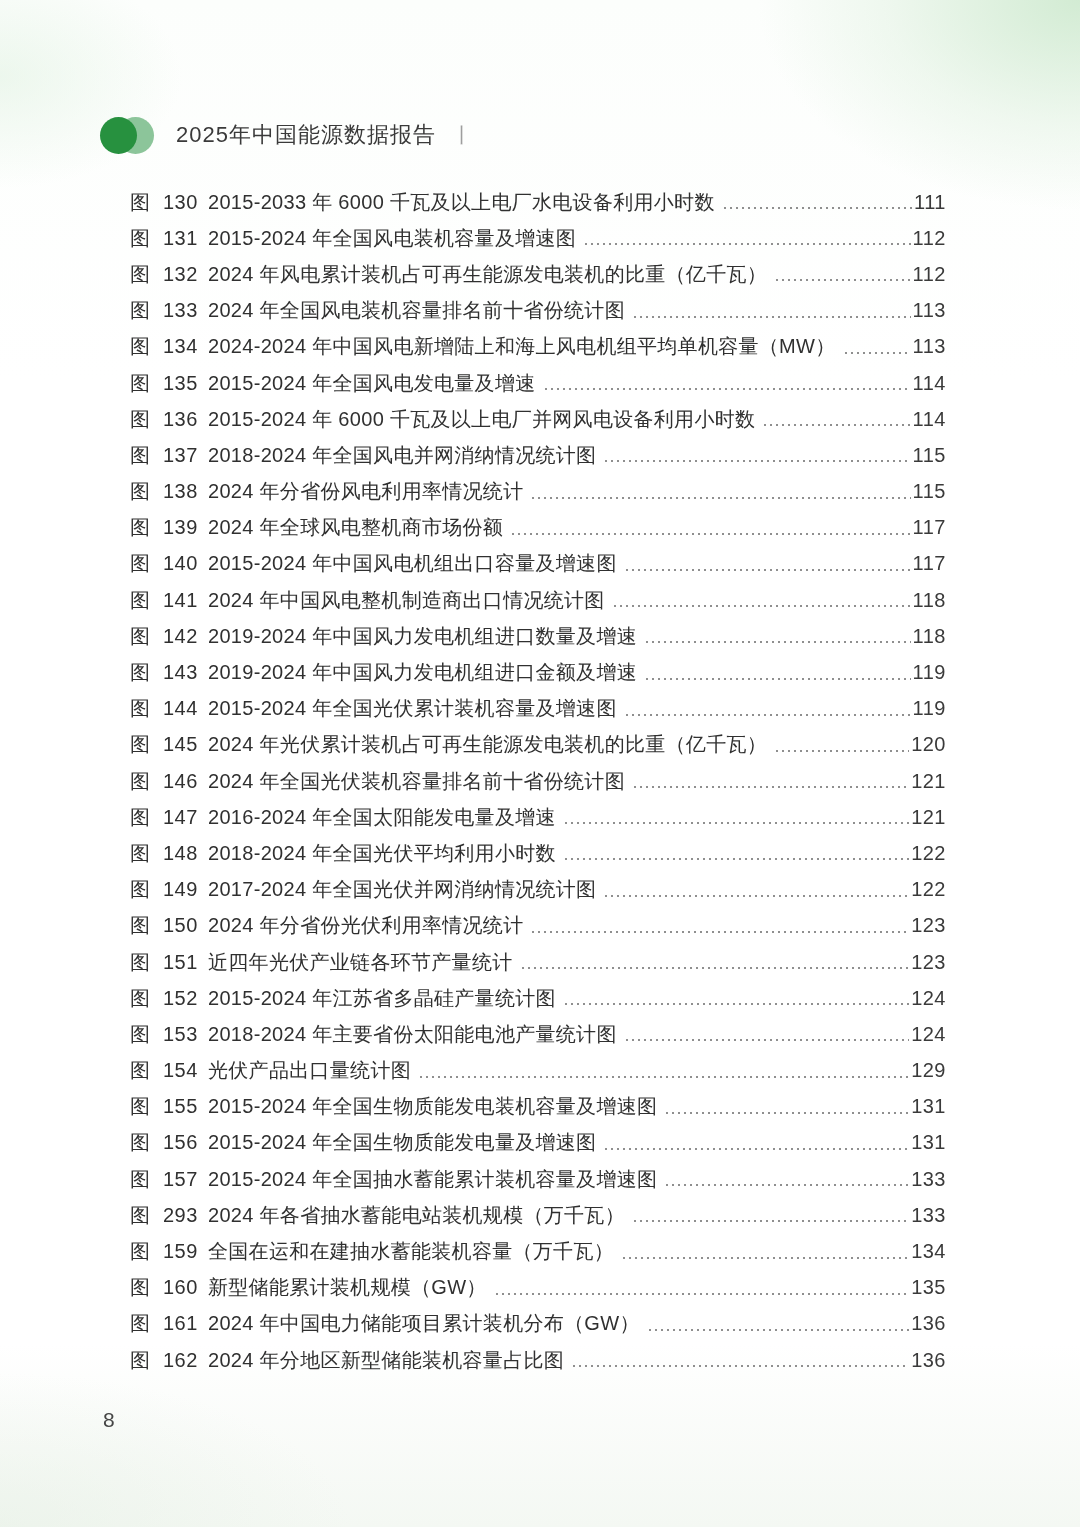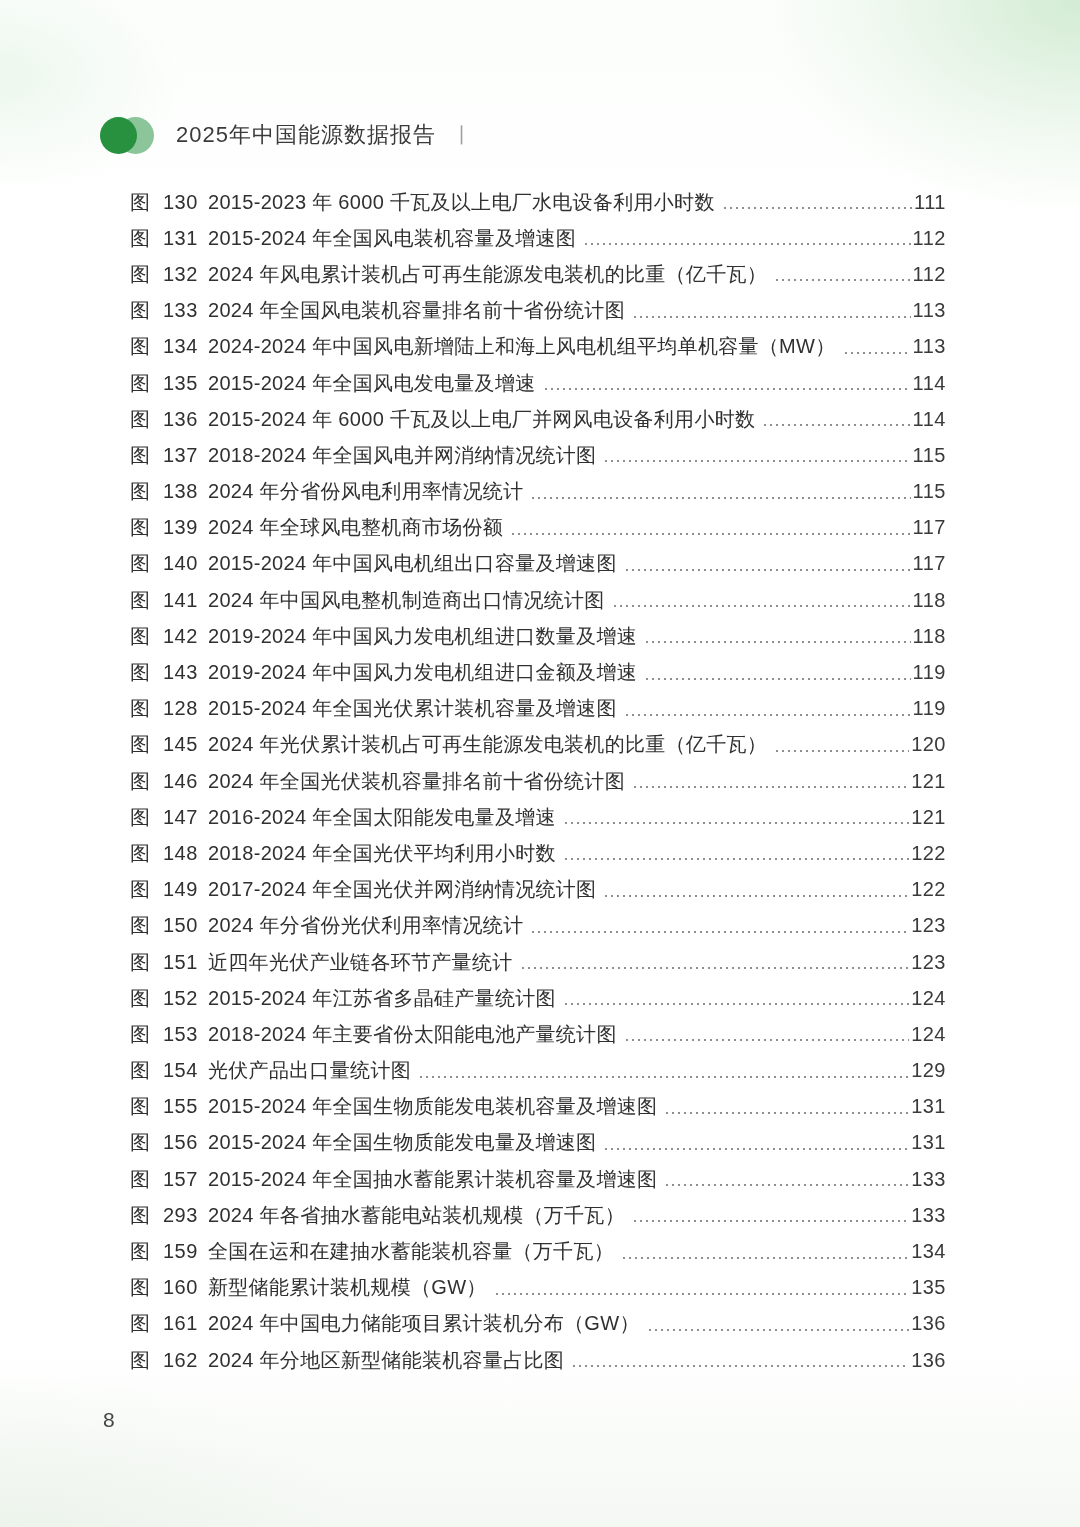--- a/index.html
+++ b/index.html
@@ -116,21 +116,21 @@
       <span class="c dark" style="background: rgb(39, 145, 63);"></span>
     </div>
     <span class="title-zh">2025年中国能源数据报告</span>
     <span class="title-sep">丨</span>
   </div>
 
   <div class="toc" id="toc-list">
     <div class="toc-row">
       <span class="fig-label">图</span>
       <span class="fig-num">130</span>
-      <span class="fig-title">2015-2023 年 6000 千瓦及以上电厂水电设备利用小时数</span>
+      <span class="fig-title">2015-2033 年 6000 千瓦及以上电厂水电设备利用小时数</span>
       <span class="dots"></span>
       <span class="fig-page">111</span>
     </div>
 
     <div class="toc-row">
       <span class="fig-label">图</span>
       <span class="fig-num">131</span>
       <span class="fig-title">2015-2024 年全国风电装机容量及增速图</span>
       <span class="dots"></span>
       <span class="fig-page">112</span>
@@ -227,21 +227,21 @@
     <div class="toc-row">
       <span class="fig-label">图</span>
       <span class="fig-num">143</span>
       <span class="fig-title">2019-2024 年中国风力发电机组进口金额及增速</span>
       <span class="dots"></span>
       <span class="fig-page">119</span>
     </div>
 
     <div class="toc-row">
       <span class="fig-label">图</span>
-      <span class="fig-num">128</span>
+      <span class="fig-num">144</span>
       <span class="fig-title">2015-2024 年全国光伏累计装机容量及增速图</span>
       <span class="dots"></span>
       <span class="fig-page">119</span>
     </div>
 
     <div class="toc-row">
       <span class="fig-label">图</span>
       <span class="fig-num">145</span>
       <span class="fig-title">2024 年光伏累计装机占可再生能源发电装机的比重（亿千瓦） </span>
       <span class="dots"></span>

